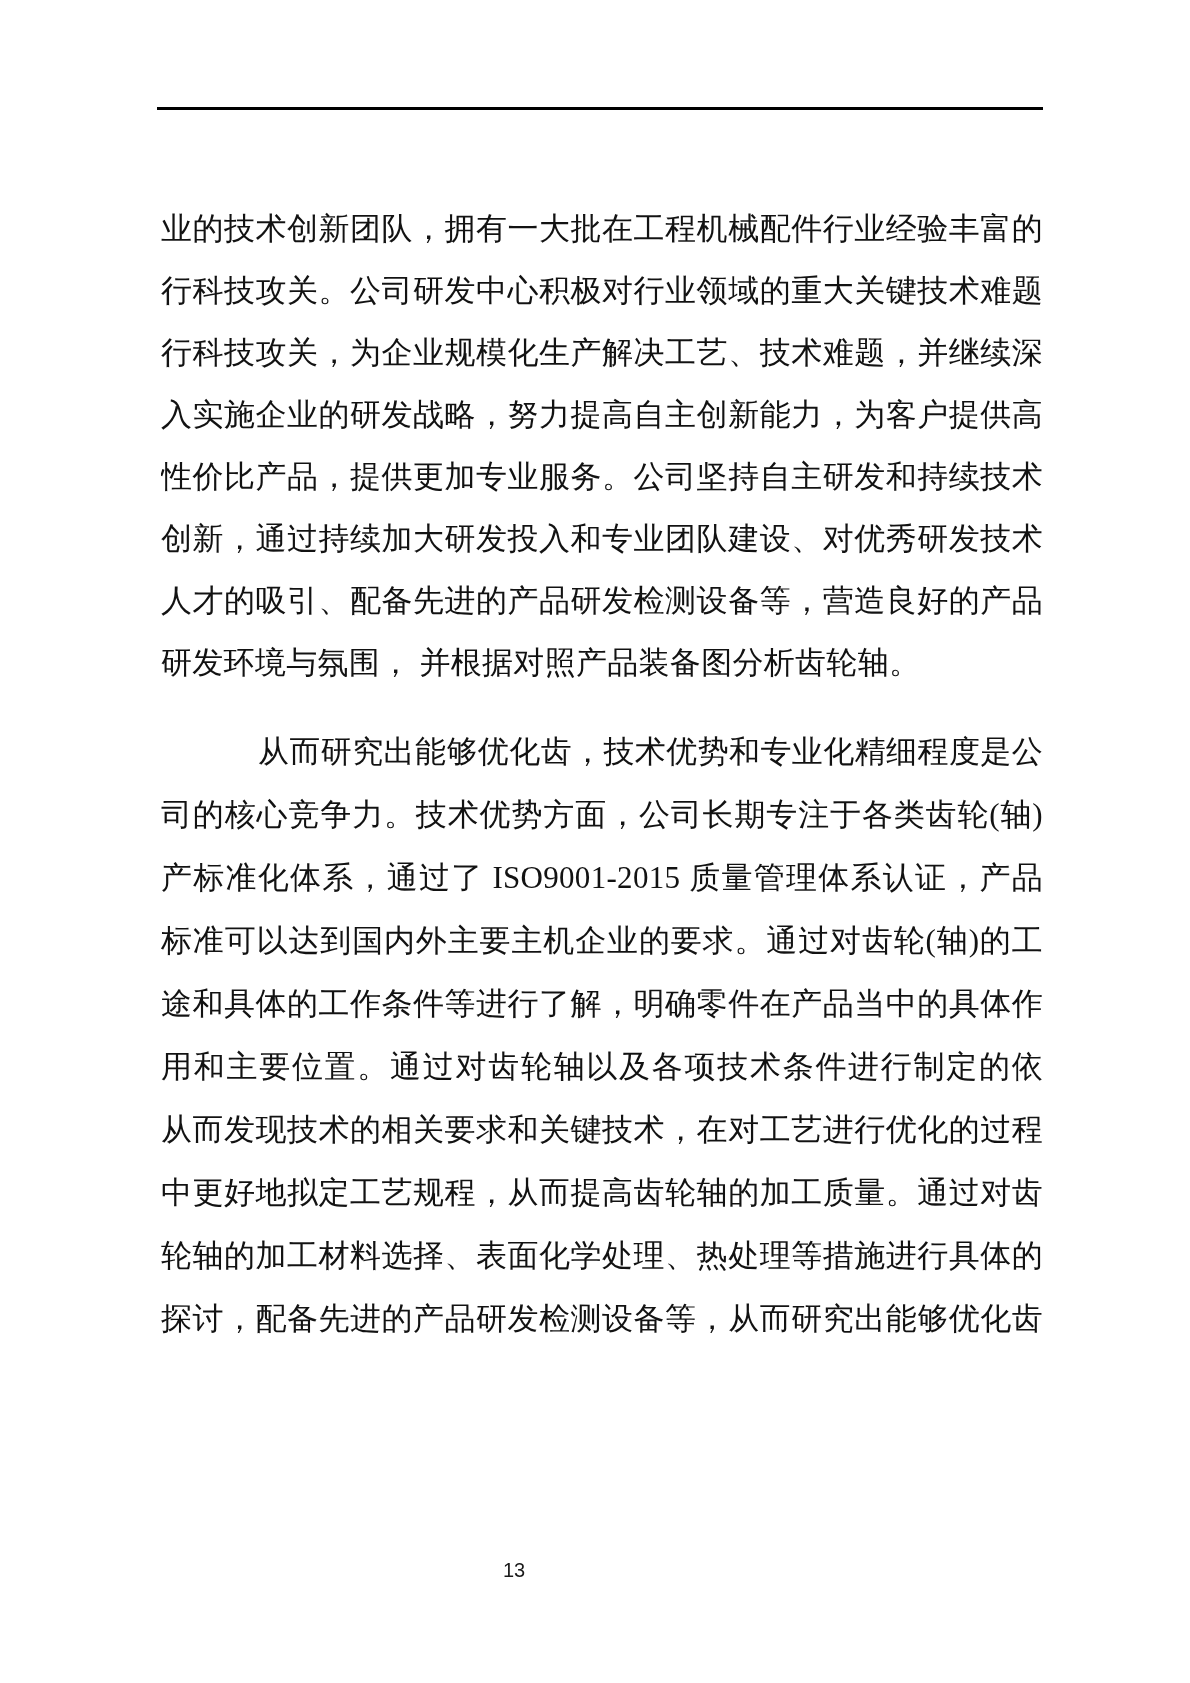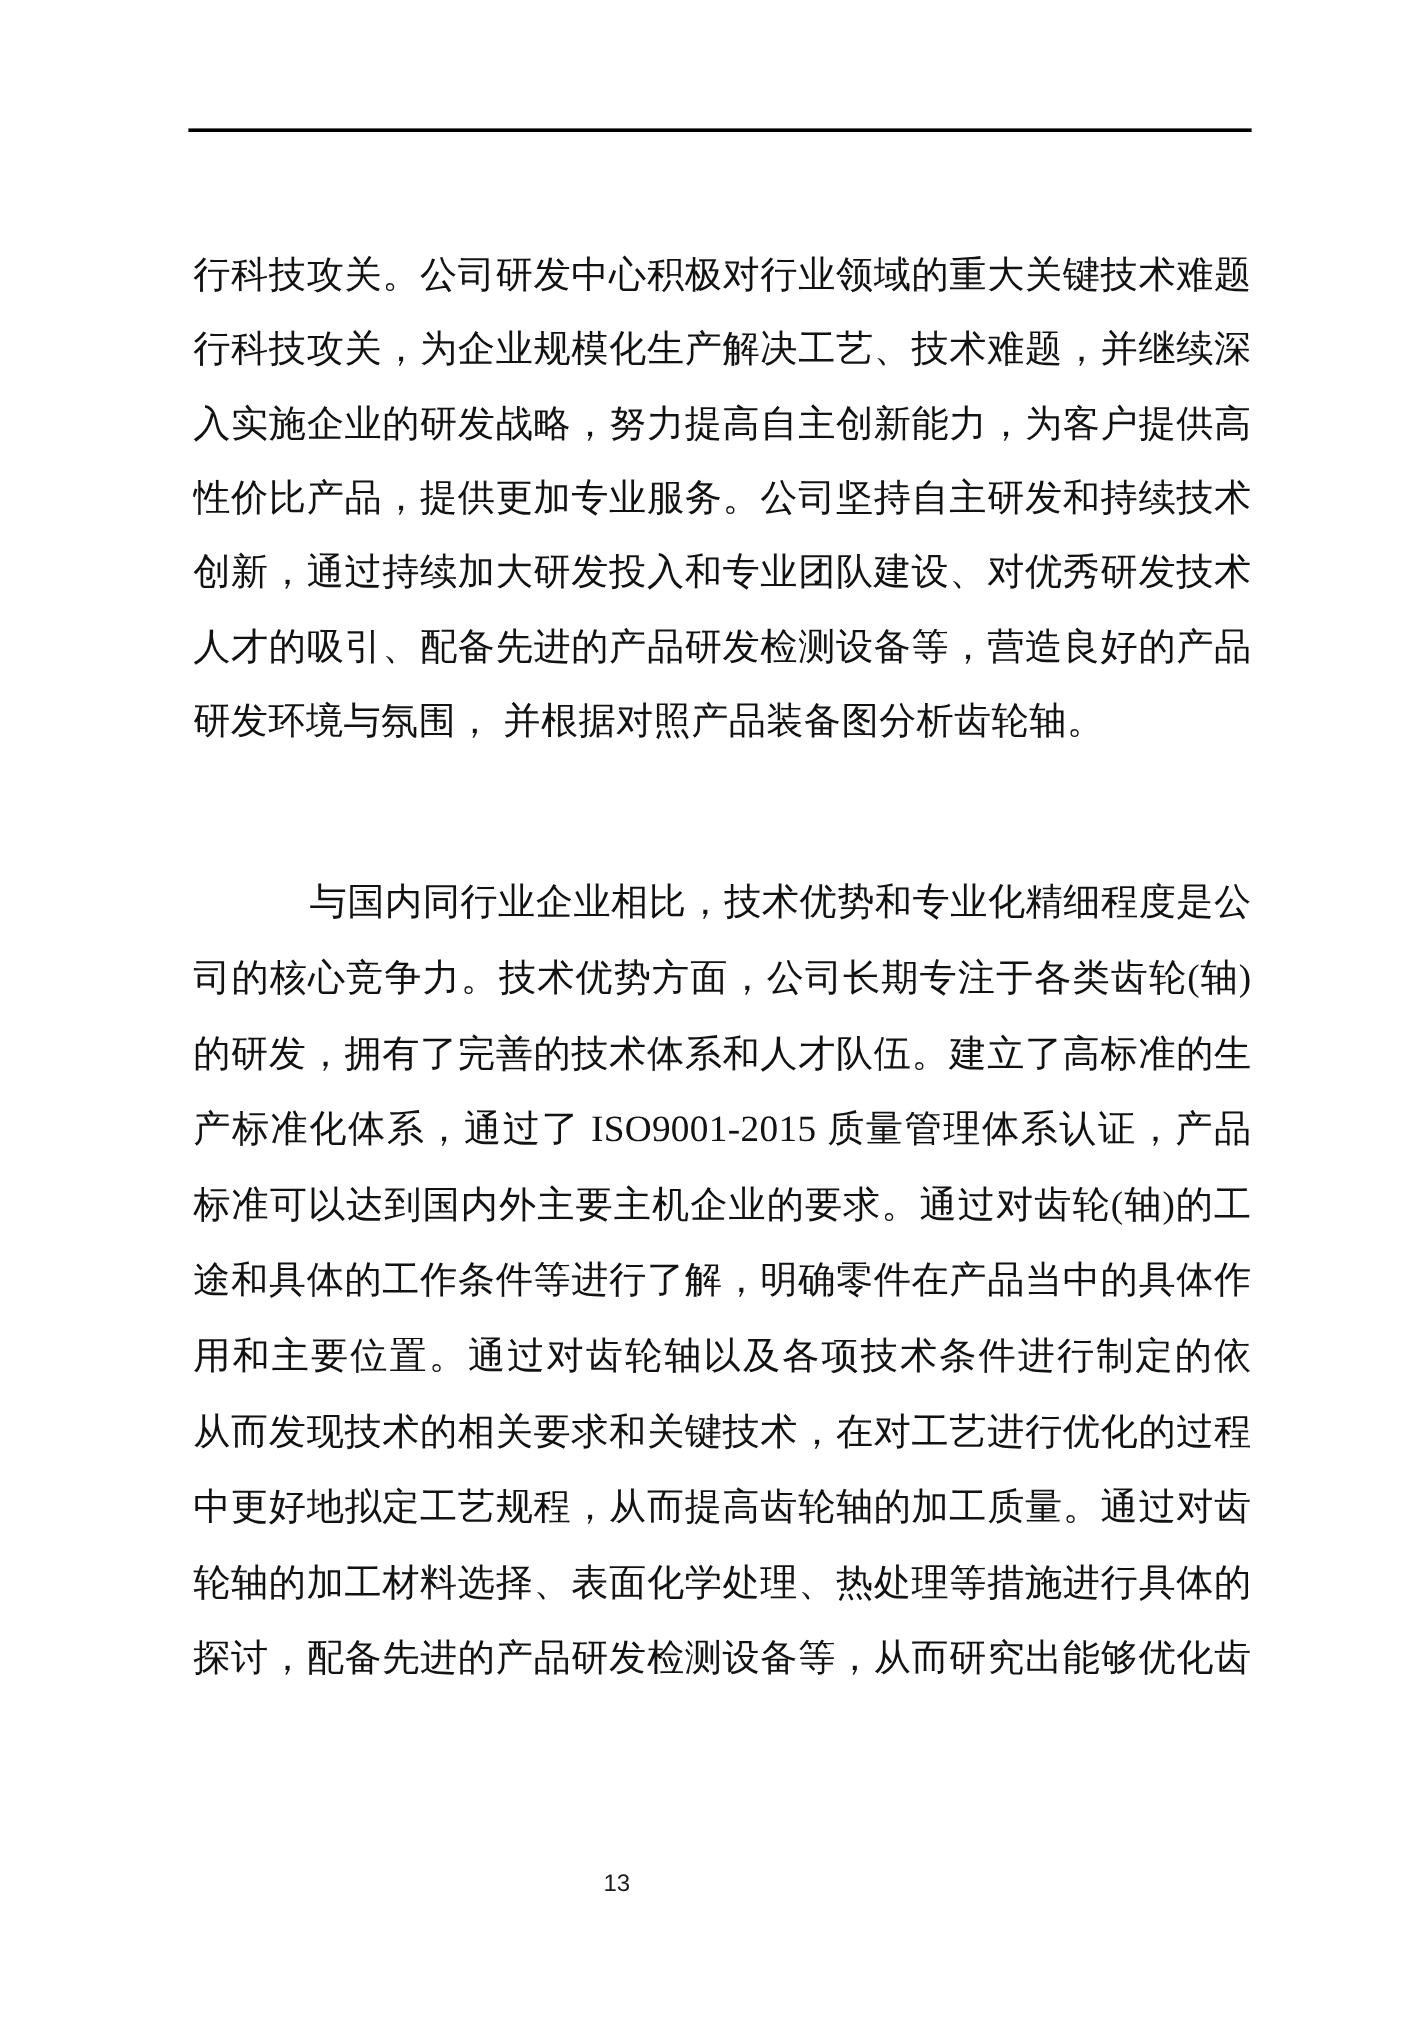--- a/index.html
+++ b/index.html
@@ -65,33 +65,33 @@
   }
 </style>
 </head>
 <body>
 
 <div class="page">
 
   <div class="header-rule"></div>
 
   <div class="text-block para-1">
+    <div class="line">业的技术创新团队，拥有一大批在工程机械配件行业经验丰富的</div>
     <div class="line">行科技攻关。公司研发中心积极对行业领域的重大关键技术难题进</div>
     <div class="line">行科技攻关，为企业规模化生产解决工艺、技术难题，并继续深</div>
     <div class="line">入实施企业的研发战略，努力提高自主创新能力，为客户提供高</div>
     <div class="line">性价比产品，提供更加专业服务。公司坚持自主研发和持续技术</div>
     <div class="line">创新，通过持续加大研发投入和专业团队建设、对优秀研发技术</div>
     <div class="line">人才的吸引、配备先进的产品研发检测设备等，营造良好的产品</div>
     <div class="line last-short">研发环境与氛围， 并根据对照产品装备图分析齿轮轴。</div>
   </div>
 
   <div class="text-block para-2">
-    <div class="line first-indent">与国内同行业企业相比，技术优势和专业化精细程度是公</div>
+    <div class="line first-indent">从而研究出能够优化齿，技术优势和专业化精细程度是公</div>
     <div class="line">司的核心竞争力。技术优势方面，公司长期专注于各类齿轮(轴)</div>
-    <div class="line">的研发，拥有了完善的技术体系和人才队伍。建立了高标准的生</div>
     <div class="line">产标准化体系，通过了 ISO9001-2015 质量管理体系认证，产品</div>
     <div class="line">标准可以达到国内外主要主机企业的要求。通过对齿轮(轴)的工</div>
     <div class="line">途和具体的工作条件等进行了解，明确零件在产品当中的具体作</div>
     <div class="line">用和主要位置。通过对齿轮轴以及各项技术条件进行制定的依据，</div>
     <div class="line">从而发现技术的相关要求和关键技术，在对工艺进行优化的过程</div>
     <div class="line">中更好地拟定工艺规程，从而提高齿轮轴的加工质量。通过对齿</div>
     <div class="line">轮轴的加工材料选择、表面化学处理、热处理等措施进行具体的</div>
     <div class="line">探讨，配备先进的产品研发检测设备等，从而研究出能够优化齿</div>
   </div>
 

